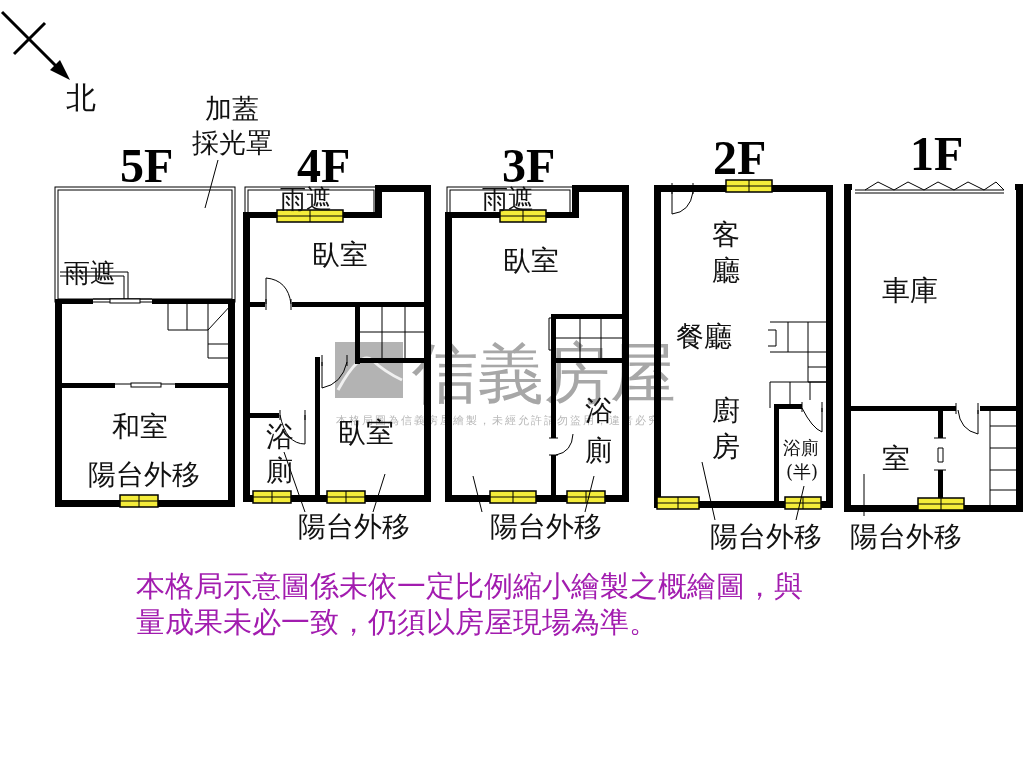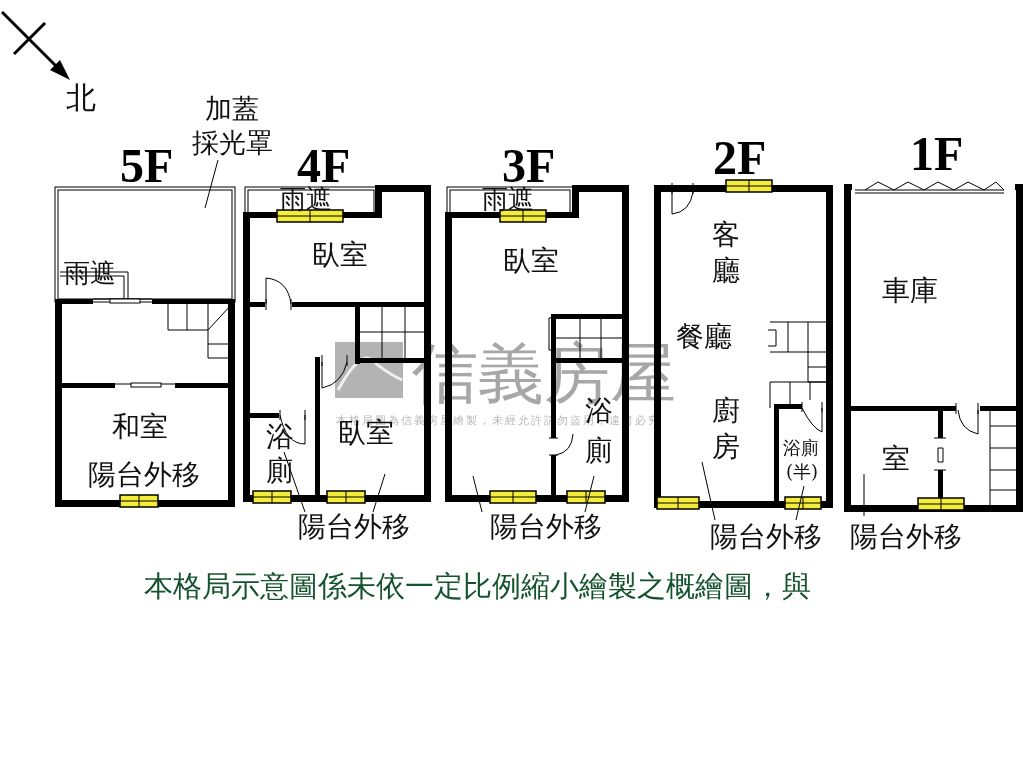--- a/index.html
+++ b/index.html
@@ -7,22 +7,22 @@
          font-family: "DejaVu Serif", "Liberation Serif", serif; color: #111; }
   #plan { position: absolute; left: 0; top: 0; width: 1024px; height: 768px; }
   .wall { fill: #000; }
   .thin2 { stroke: #000; stroke-width: 1; fill: none; }
   .win { fill: #f4ec3a; stroke: #000; stroke-width: 1.5; }
   .label { font-family: "DejaVu Serif", "Liberation Serif", serif; fill: #111; }
   .floor { font-family: "Liberation Serif", "DejaVu Serif", serif; font-weight: bold; fill: #000; }
   .wm-box { fill: #9a9a9a; opacity: 0.75; }
   .wm-text { font-family: "DejaVu Sans", "Liberation Sans", sans-serif; fill: #8a8a8a; opacity: 0.75; }
   .wm-sub { font-family: "DejaVu Sans", "Liberation Sans", sans-serif; fill: #9a9a9a; opacity: 0.7; }
-  #disclaimer { position: absolute; left: 144px; top: 568px; width: 860px;
-    font-family: "DejaVu Serif", "Liberation Serif", serif; font-size: 29px; line-height: 36px; color: #14532d; }
+  #disclaimer { position: absolute; left: 136px; top: 568px; width: 860px;
+    font-family: "DejaVu Serif", "Liberation Serif", serif; font-size: 29px; line-height: 36px; color: #a21caf; }
   #disclaimer div { white-space: nowrap; }
 </style>
 </head>
 <body>
 
 <svg id="plan" viewBox="0 0 1024 768" xmlns="http://www.w3.org/2000/svg">
 
   <g>
     <line x1="2" y1="12" x2="66" y2="76" stroke="#000" stroke-width="3"></line>
     <line x1="45" y1="23" x2="14" y2="54" stroke="#000" stroke-width="3"></line>
@@ -198,13 +198,14 @@
     <line x1="918" y1="504" x2="964" y2="504" stroke="#000" stroke-width="1"></line>
     <line class="thin2" x1="864" y1="474" x2="864" y2="516"></line>
   </g>
   <text class="label" x="882" y="300" font-size="28">車庫</text>
   <text class="label" x="882" y="468" font-size="28">室</text>
   <text class="label" x="850" y="546" font-size="28">陽台外移</text>
 </svg>
 
 <div id="disclaimer">
   <div>本格局示意圖係未依一定比例縮小繪製之概繪圖，與</div>
+  <div>量成果未必一致，仍須以房屋現場為準。</div>
 </div>
 
 </body></html>

